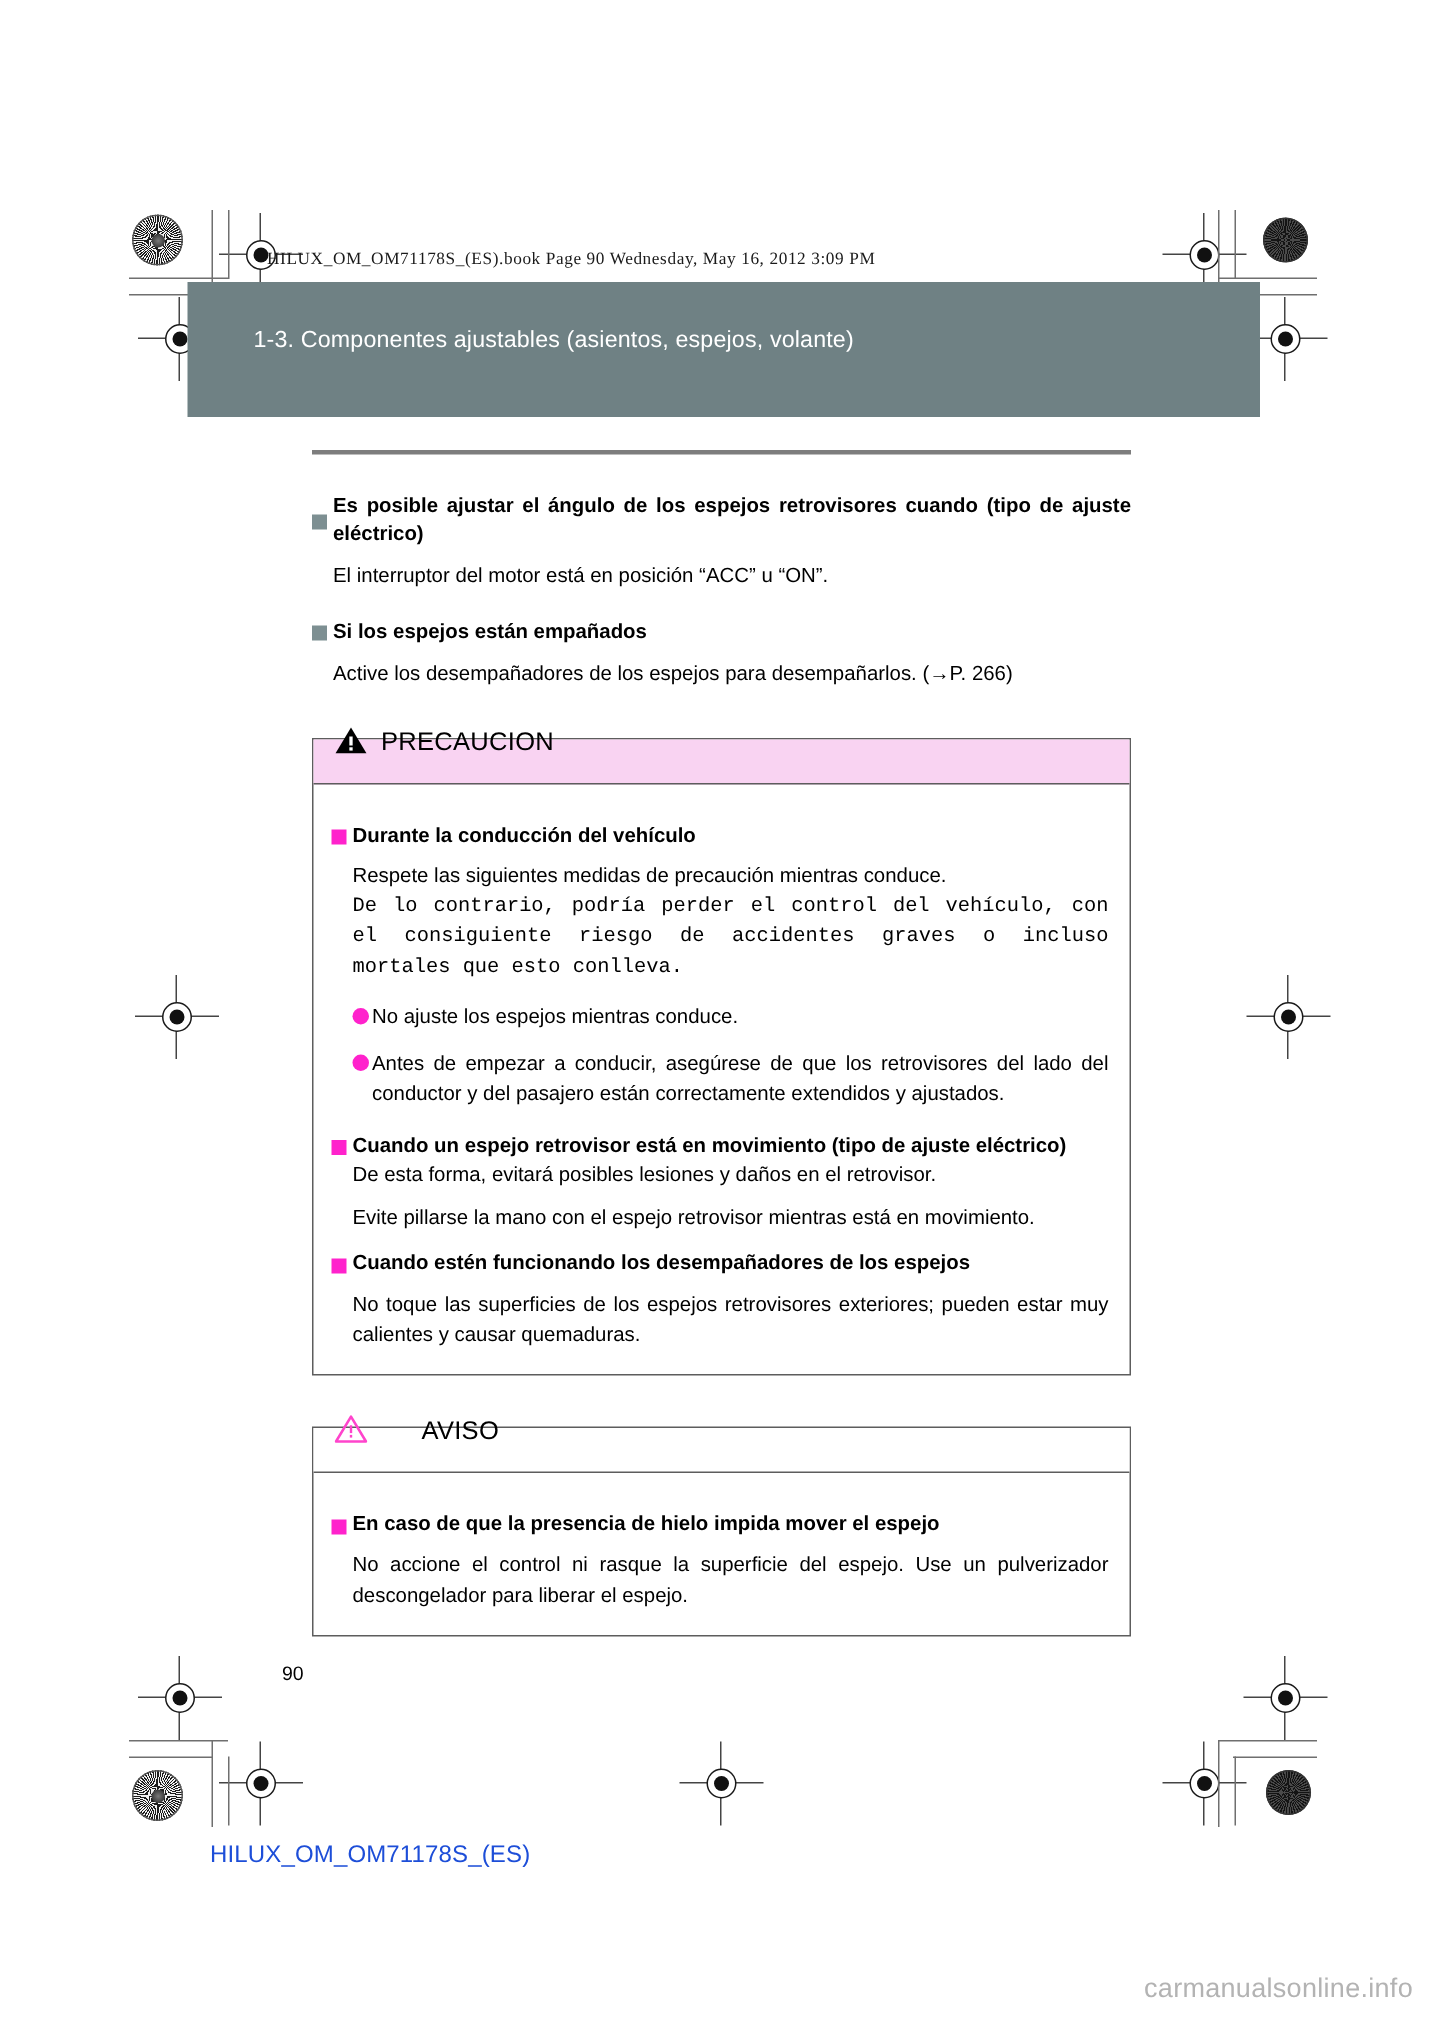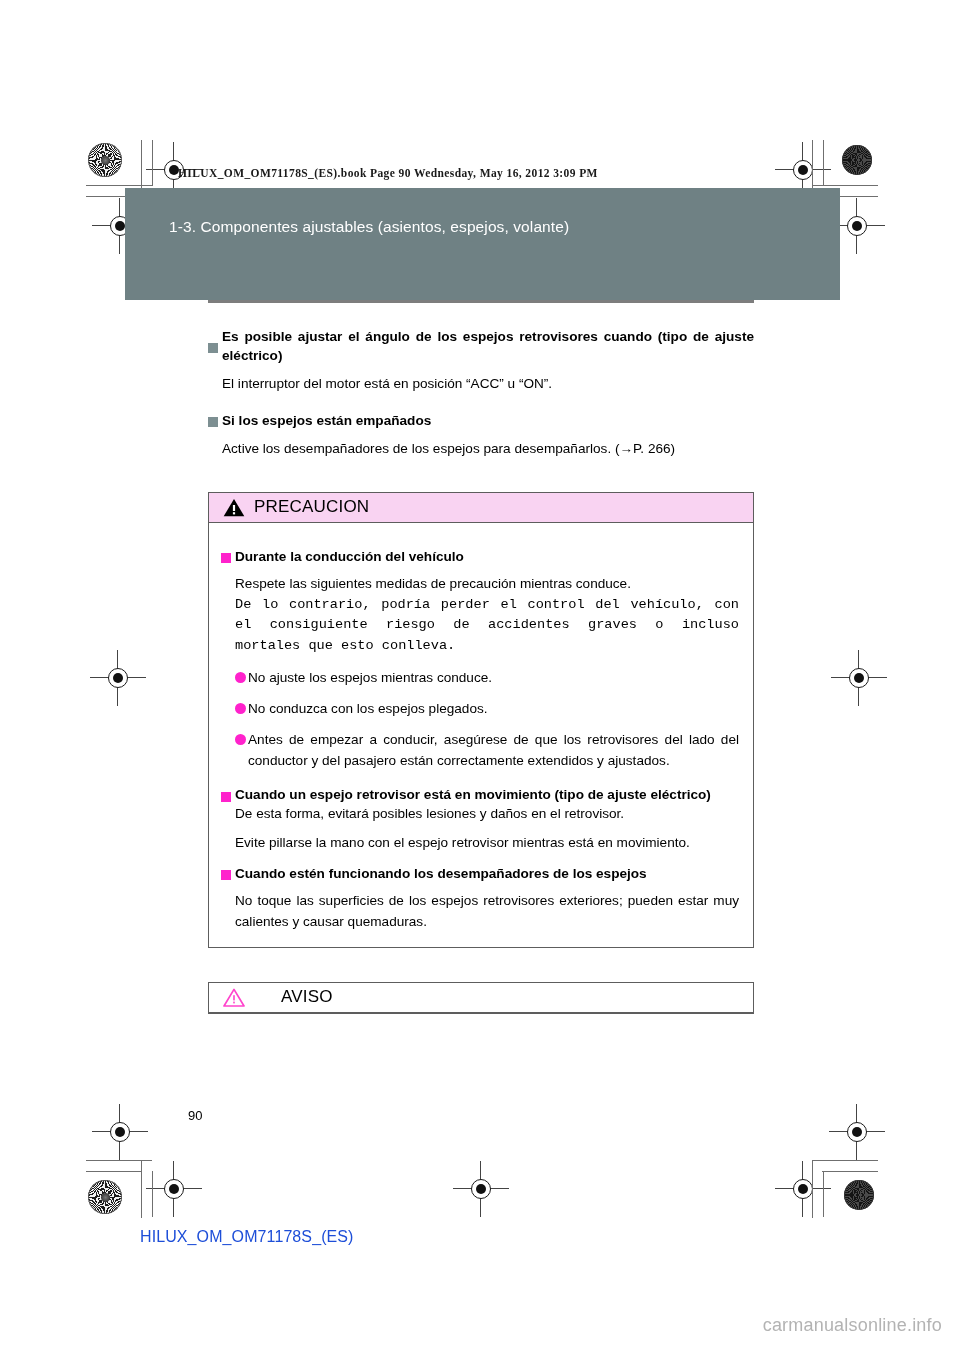--- a/index.html
+++ b/index.html
@@ -73,21 +73,21 @@
   .cmark-line { position: absolute; background: #6f6f6f; }
   .cmark-h { height: 1px; }
   .cmark-v { width: 1px; }
 
   
   .chapter-band {
     position: absolute;
     left: 125px;
     top: 188px;
     width: 715px;
-    height: 112px;
+    height: 90px;
     background: #6f8184;
   }
   .chapter-band .band-title {
     position: absolute;
     left: 44px;
     top: 30px;
     font-size: 15.5px;
     color: #ffffff;
     letter-spacing: 0.1px;
     white-space: nowrap;
@@ -96,21 +96,20 @@
   
   .file-slug {
     position: absolute;
     left: 178px;
     top: 167px;
     font-family: "Liberation Serif", serif;
     font-size: 11.5px;
     color: #1a1a1a;
     letter-spacing: 0.4px;
     white-space: nowrap;
-    font-weight: bold;
   }
 
   
   .content {
     position: absolute;
     left: 208px;
     top: 300px;
     width: 546px;
   }
 
@@ -147,23 +146,23 @@
   .gap-a { height: 16px; }
 
   
   .alert-box {
     border: 1.3px solid #5d5d5d;
     box-sizing: border-box;
     background: #ffffff;
   }
   .alert-head {
     display: flex;
-    align-items: flex-start;
+    align-items: flex-end;
     gap: 9px;
-    padding: 5px 12px 5px 14px;
+    padding: 5px 12px 19px 14px;
     border-bottom: 1.3px solid #5d5d5d;
     height: 30px;
     box-sizing: border-box;
   }
   .alert-head.caution { background: #f9d3f2; }
   .alert-head.notice  { background: #ffffff; gap: 36px; }
   .alert-head .label {
     font-size: 17px;
     letter-spacing: 0.2px;
     line-height: 1;
@@ -359,24 +358,20 @@
       </div>
       <div class="sec-body" style="margin-top:8px;">Respete las siguientes medidas de precaución mientras conduce.</div>
       <div class="sec-body justify" style="margin-top:0;font-family:Liberation Mono, monospace;">De lo contrario, podría perder el control del vehículo, con el consiguiente riesgo de accidentes graves o incluso mortales que esto conlleva.</div>
 
       <div class="bullet-row">
         <span class="dot-pink"></span>
         <span class="txt">No ajuste los espejos mientras conduce.</span>
       </div>
       <div class="bullet-row">
         <span class="dot-pink"></span>
-        <span class="txt">No conduzca con los espejos plegados.</span>
-      </div>
-      <div class="bullet-row">
-        <span class="dot-pink"></span>
         <span class="txt justify">Antes de empezar a conducir, asegúrese de que los retrovisores del lado del conductor y del pasajero están correctamente extendidos y ajustados.</span>
       </div>
 
       <div class="sec-head mt12">
         <span class="sq pink"></span>
         <span class="txt justify">Cuando un espejo retrovisor está en movimiento (tipo de ajuste eléctrico)</span>
       </div>
       <div class="sec-body" style="margin-top:0;">De esta forma, evitará posibles lesiones y daños en el retrovisor.</div>
       <div class="sec-body" style="margin-top:8px;">Evite pillarse la mano con el espejo retrovisor mientras está en movimiento.</div>
 
@@ -390,19 +385,26 @@
 
   <div class="alert-box" style="margin-top:34px;">
     <div class="alert-head notice">
       <svg class="tri" viewBox="0 0 22 19">
         <polygon points="11,1.4 21,18 1,18" fill="none" stroke="#ff44cc" stroke-width="1.7" stroke-linejoin="round"></polygon>
         <rect x="10.2" y="7.2" width="1.6" height="5.2" fill="#ff44cc"></rect>
         <rect x="10.2" y="13.6" width="1.6" height="1.8" fill="#ff44cc"></rect>
       </svg>
       <span class="label">AVISO</span>
     </div>
+    <div class="alert-body">
+      <div class="sec-head">
+        <span class="sq pink"></span>
+        <span class="txt">En caso de que la presencia de hielo impida mover el espejo</span>
+      </div>
+      <div class="sec-body justify" style="margin-top:8px;">No accione el control ni rasque la superficie del espejo. Use un pulverizador descongelador para liberar el espejo.</div>
+    </div>
   </div>
 
 </div>
 
 <div class="page-num">90</div>
 <div class="footer-slug">HILUX_OM_OM71178S_(ES)</div>
 <div class="watermark">carmanualsonline.info</div>
 
 </body></html>

